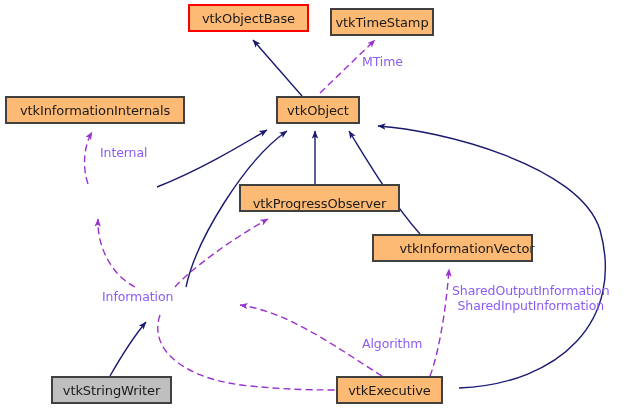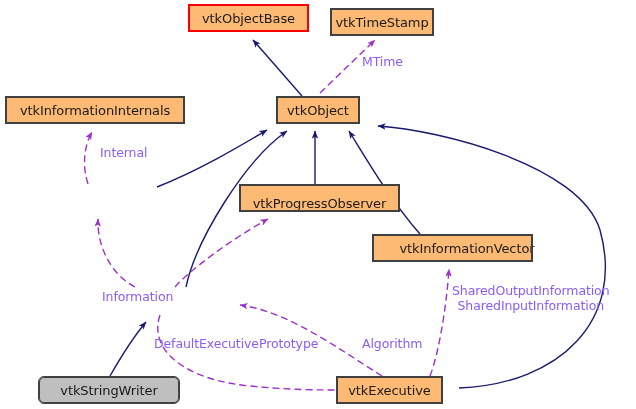--- a/index.html
+++ b/index.html
@@ -117,35 +117,34 @@
 
   <div class="node" style="left:239px;top:184px;width:161px;height:28px;align-items:flex-end;">
     <span>vtkProgressObserver</span>
   </div>
 
   <div class="node" style="left:372px;top:234px;width:161px;height:28px;padding-left:29px;">
     <span>vtkInformationVector</span>
   </div>
 
 
-  <div class="node highlight" style="left:38px;top:376px;width:142px;height:28px;border-radius:6px;">
+  <div class="node highlight" style="left:51px;top:376px;width:121px;height:28px;">
     <span>vtkStringWriter</span>
   </div>
 
   <div class="node" style="left:336px;top:376px;width:107px;height:28px;">
     <span>vtkExecutive</span>
   </div>
 
   <div class="edge-label" style="left:362px;top:54px;">MTime</div>
 
   <div class="edge-label" style="left:100px;top:145px;">Internal</div>
 
   <div class="edge-label" style="left:102px;top:249px;margin-top:40px;">Information</div>
 
 
   <div class="edge-label" style="left:452px;top:283px;text-align:center;">SharedOutputInformation
 SharedInputInformation</div>
 
-  <div class="edge-label" style="left:154px;top:336px;">DefaultExecutivePrototype</div>
 
   <div class="edge-label" style="left:362px;top:336px;">Algorithm</div>
 
 </div>
 
 </body></html>

